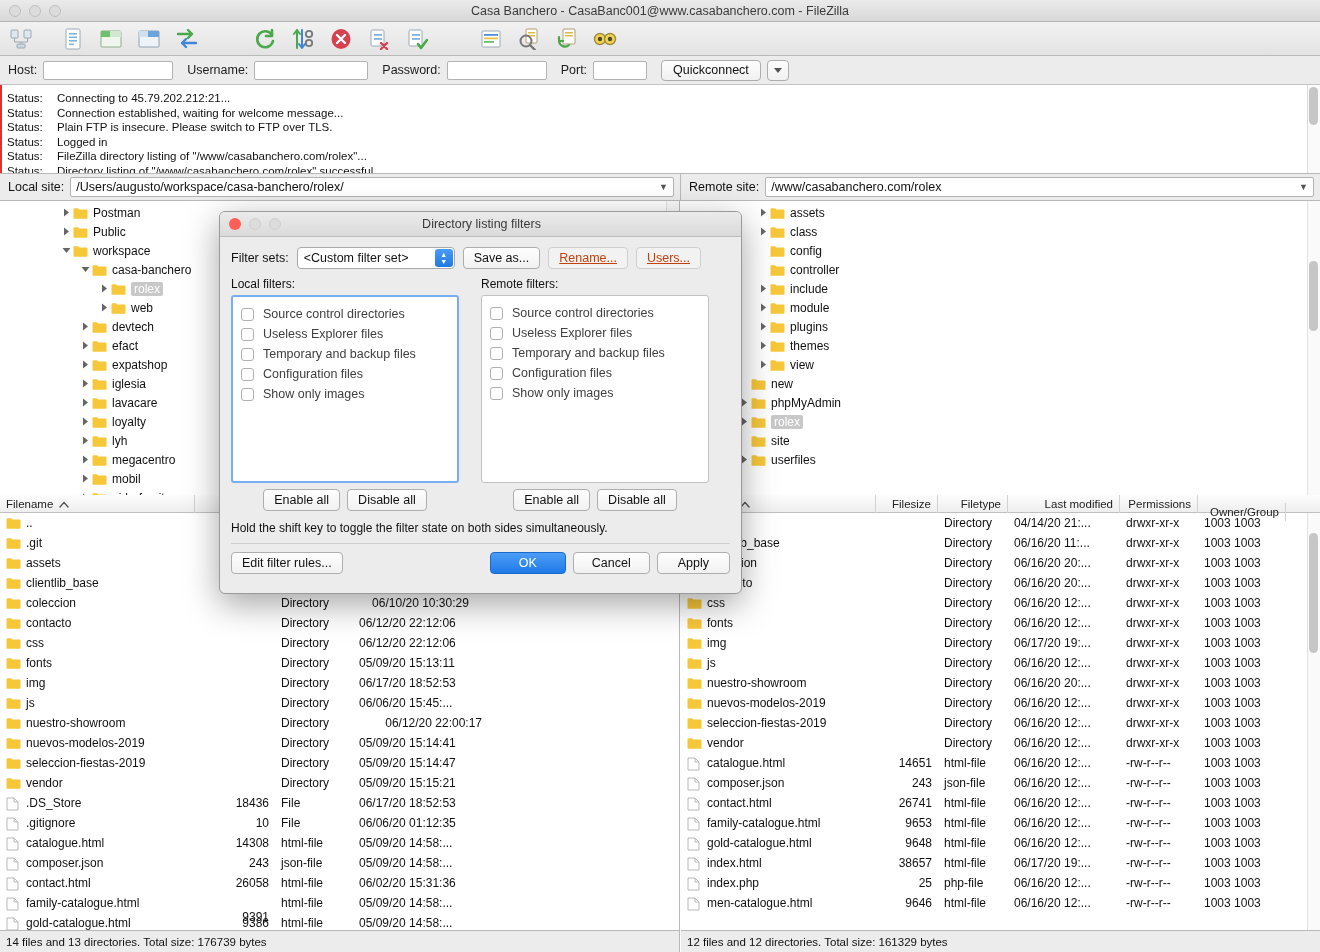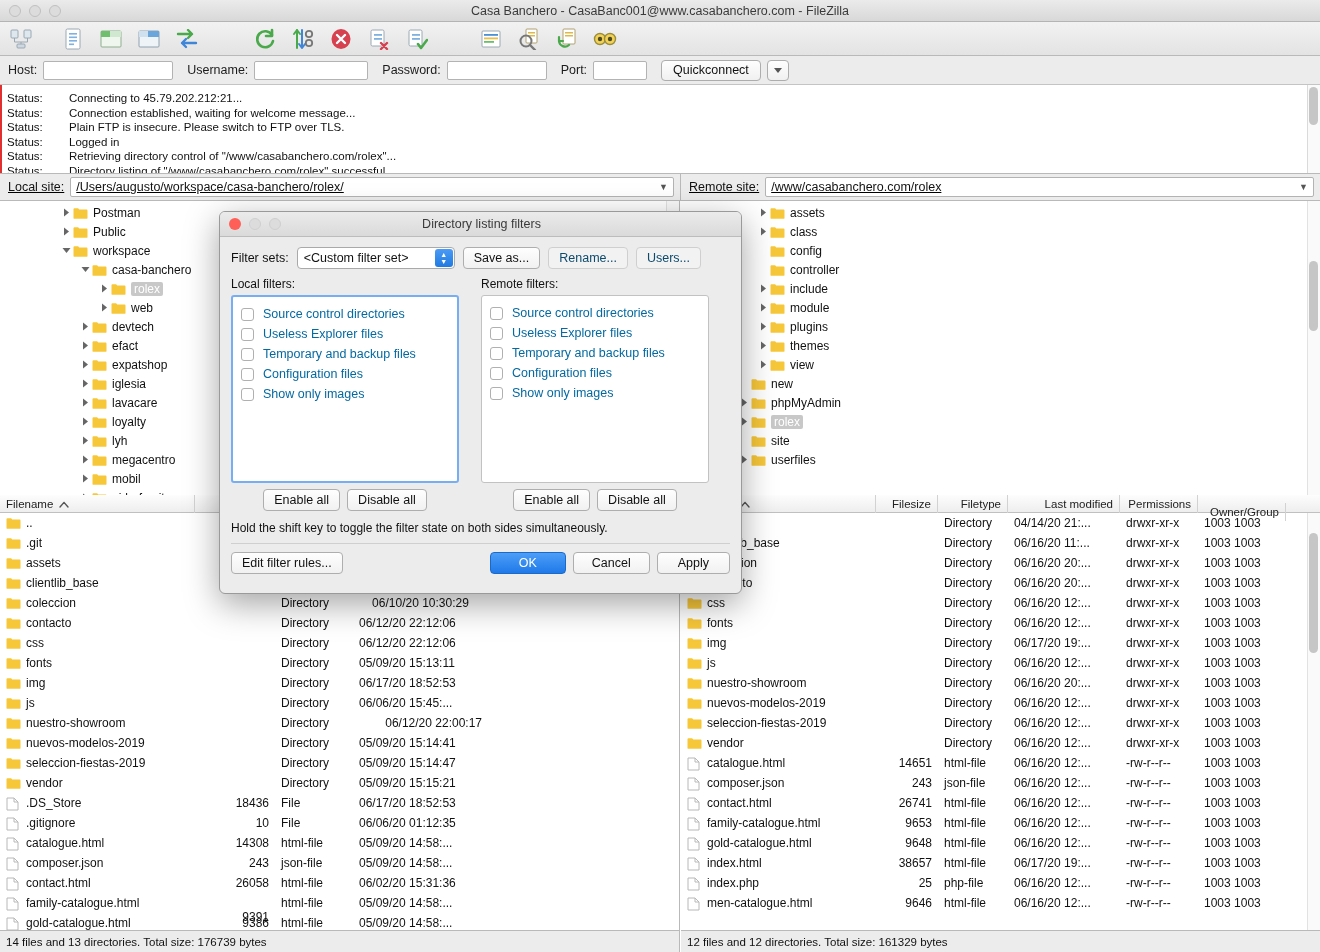--- a/index.html
+++ b/index.html
@@ -61,34 +61,33 @@
     border: 1px solid #adadad; border-radius: 4px;
     display: flex; align-items: center; justify-content: center;
   }
 
   
   .logpane {
     position: absolute; top: 85px; left: 0; width: 1320px; height: 89px;
     background: #fff; border-bottom: 1px solid #b9b9b9; overflow: hidden;
   }
   .log-line { display: flex; height: 14.5px; align-items: center; font-size: 11.5px; }
-  .log-k { width: 69px; padding-left: 7px; color: #111; }
+  .log-k { width: 57px; padding-left: 7px; color: #111; }
   .log-v { color: #111; }
   .log-redbar { position: absolute; left: 0; top: 0; width: 2px; height: 89px; background: #e03030; }
   .log-scroll { position:absolute; right:0; top:0; width:13px; height:89px;
                 background:#fafafa; border-left:1px solid #dadada;}
   .log-thumb { position:absolute; right:2px; top:2px; width:9px; height:38px;
                background:#c6c6c6; border-radius:5px;}
 
   
   .sitebar {
     position: absolute; top: 174px; height: 27px;
     background: #ececec; display: flex; align-items: center;
     border-bottom: 1px solid #b9b9b9;
-    text-decoration: underline;
   }
   .sitebar.local { left: 0; width: 680px; }
   .sitebar.remote { left: 680px; width: 640px; border-left: 1px solid #b9b9b9; }
   .site-label { font-size: 12.5px; padding: 0 6px 0 8px; color: #111; white-space: nowrap; }
   .site-combo {
     flex: 1; height: 20px; background: #fff; border: 1px solid #b3b3b3;
     border-radius: 2px; margin-right: 6px; display: flex; align-items: center;
     padding-left: 5px; font-size: 12.5px; color: #111; position: relative;
   }
   .combo-arrow { position: absolute; right: 5px; font-size: 9px; color: #555; }
@@ -171,35 +170,35 @@
     position: absolute; right: 1px; top: 1px; width: 18px; height: 18px;
     background: linear-gradient(180deg,#4b9bf5,#1f7ae0); border-radius: 3px;
     display: flex; flex-direction: column; align-items: center;
     justify-content: center; color: #fff; font-size: 7px; line-height: 7px;
   }
   .dbtn {
     height: 22px; padding: 0 10px; font-size: 12.5px; border-radius: 4px;
     border: 1px solid #aeaeae; background: linear-gradient(180deg,#fefefe,#f1f1f1);
     display: flex; align-items: center; color: #111;
   }
-  .dbtn.disabled { color: #0c4a6e; background: #f2f2f2; border-color: #cfcfcf; }
+  .dbtn.disabled { color: #c2410c; background: #f2f2f2; border-color: #cfcfcf; text-decoration: underline; }
   .dbtn.primary { background: linear-gradient(180deg,#4c9ef7,#1f79e8);
                   border-color: #1b6ac9; color: #fff; }
   .cols { display: flex; gap: 22px; margin-top: 8px; }
   .colbox { width: 228px; }
   .col-label { font-size: 12px; color: #111; margin-bottom: 4px; }
   .filterbox {
     height: 188px; background: #fff; border: 1px solid #c2c2c2; border-radius: 3px;
     padding: 7px 6px;
   }
   .filterbox.focused { border: 2px solid #77aef3; }
   .fitem { display: flex; align-items: center; height: 20px; gap: 9px; }
   .cbox { width: 13px; height: 13px; border: 1px solid #b0b0b0; border-radius: 3px;
           background: #fff; flex: none; margin-left: 2px; }
-  .fitem span { font-size: 12.5px; color: #0369a1; }
+  .fitem span { font-size: 12.5px; color: #404040; }
   .colbtns { display: flex; gap: 7px; justify-content: center; margin-top: 6px; }
   .dlg-hint { font-size: 12px; color: #111; margin: 10px 0 0 11px; }
   .dlg-sep { height: 1px; background: #cfcfcf; margin: 8px 11px 0 11px; }
   .dlg-foot { display: flex; align-items: center; padding: 8px 11px 0 11px; }
   .dlg-foot .spacer { flex: 1; }
   .dlg-foot .gap { width: 7px; }
 </style>
 </head>
 <body>
 
@@ -374,21 +373,21 @@
       <div class="log-line">
         <span class="log-k">Status:</span>
         <span class="log-v">Plain FTP is insecure. Please switch to FTP over TLS.</span>
       </div>
       <div class="log-line">
         <span class="log-k">Status:</span>
         <span class="log-v">Logged in</span>
       </div>
       <div class="log-line">
         <span class="log-k">Status:</span>
-        <span class="log-v">Retrieving directory control of "/www/casabanchero.com/rolex"...</span>
+        <span class="log-v">FileZilla directory listing of "/www/casabanchero.com/rolex"...</span>
       </div>
       <div class="log-line">
         <span class="log-k">Status:</span>
         <span class="log-v">Directory listing of "/www/casabanchero.com/rolex" successful</span>
       </div>
     </div>
     <div class="log-scroll">
       <div class="log-thumb"></div>
     </div>
   </div>

